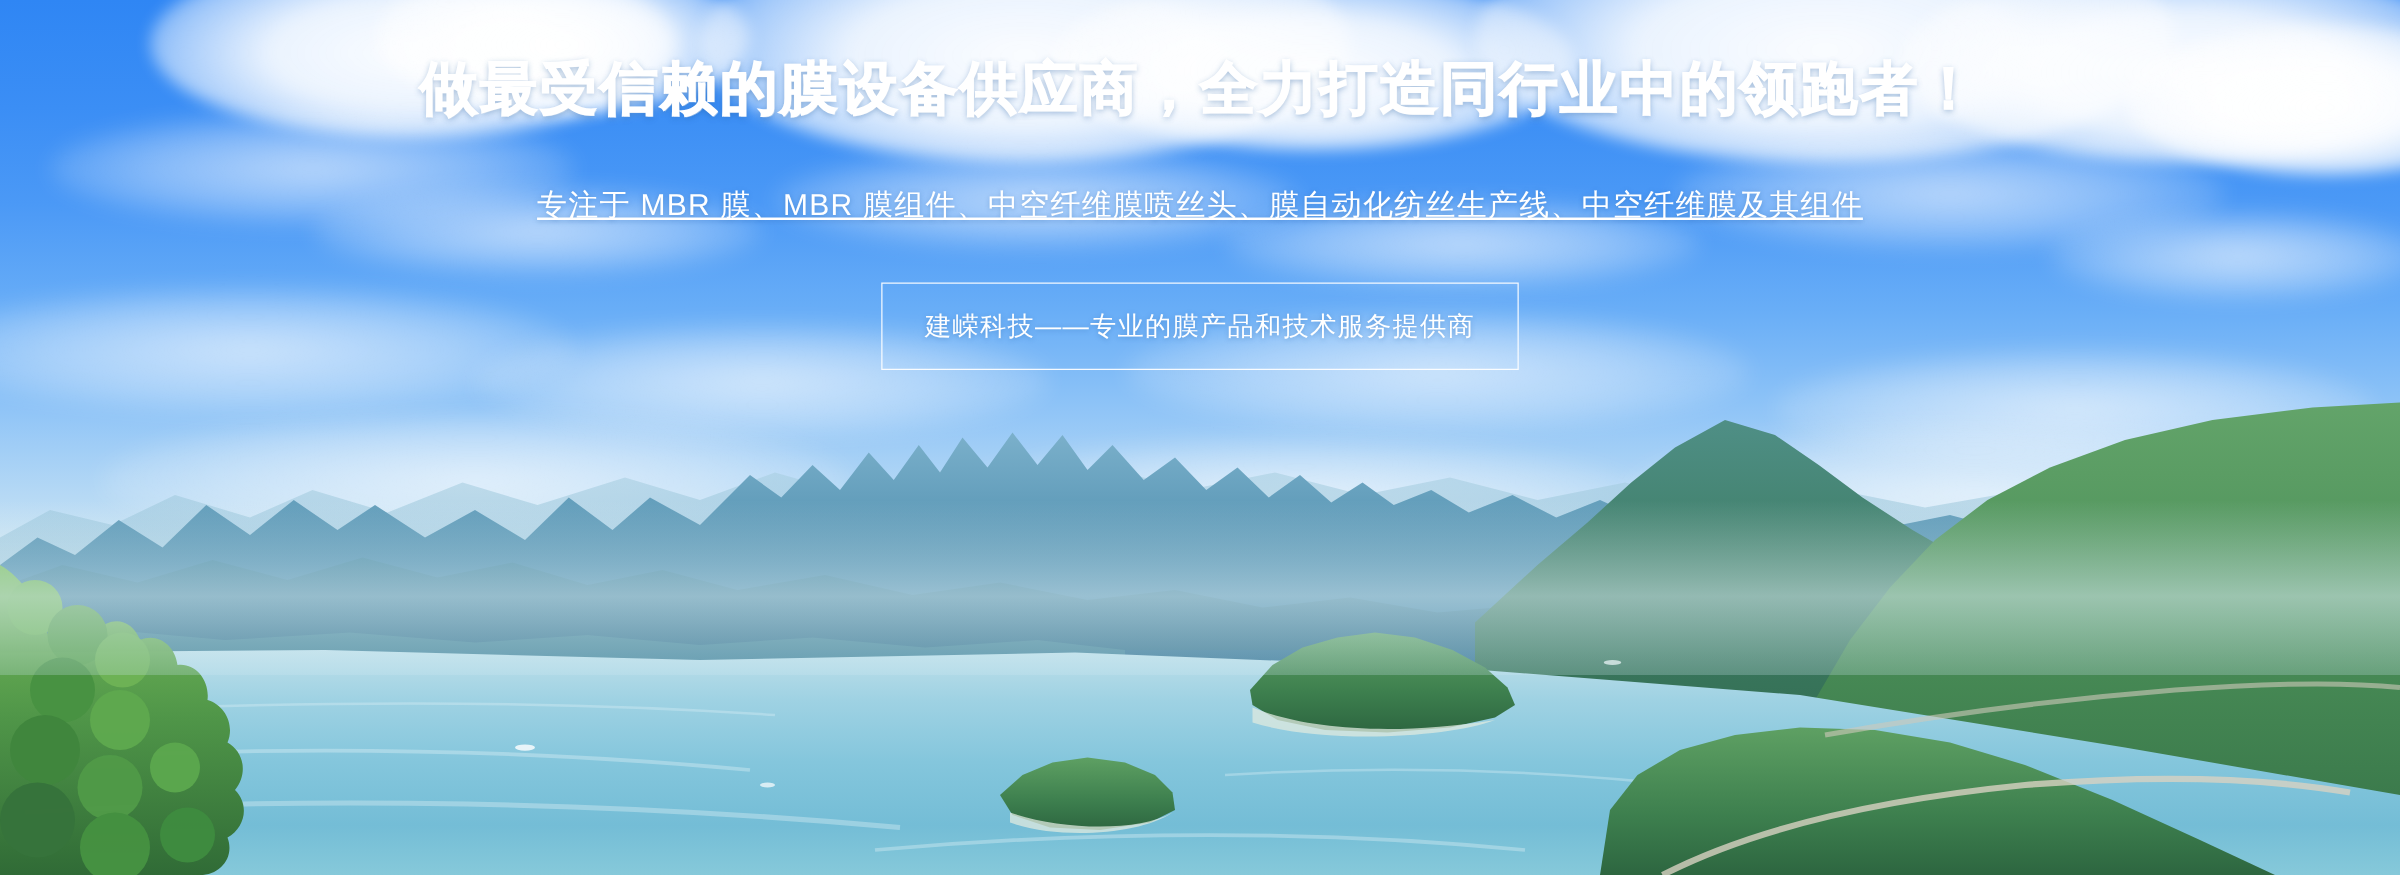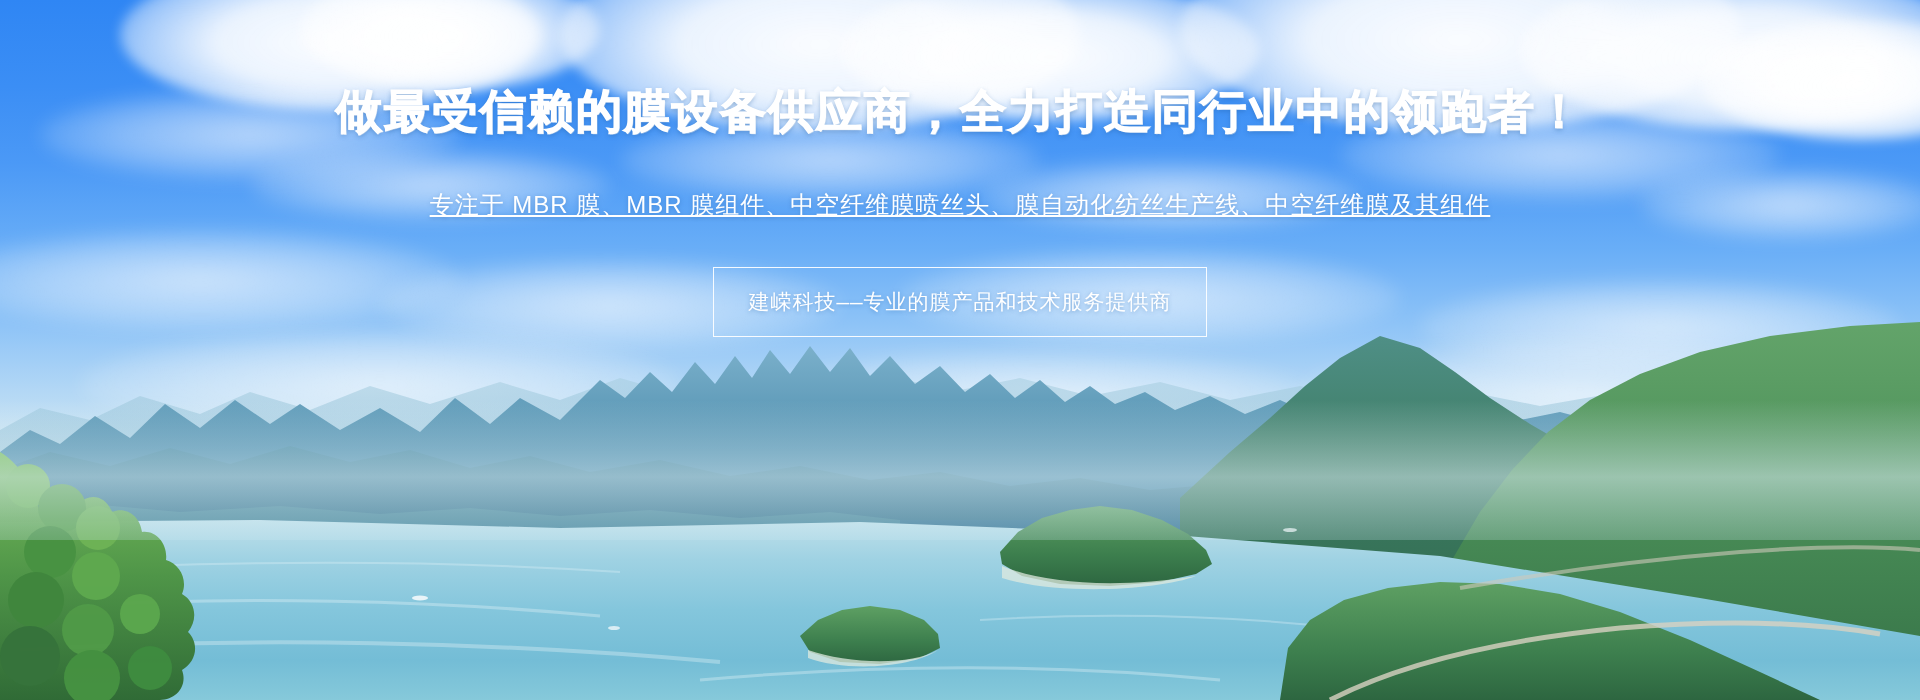--- a/index.html
+++ b/index.html
@@ -55,21 +55,21 @@
   .scene svg { display:block; width:1920px; height:700px; }
 
   
   .copy {
     position:absolute; left:0; top:0;
     width:1920px; height:700px;
     display:flex; flex-direction:column; align-items:center;
     pointer-events:none;
   }
   .headline {
-    margin-top:81px;
+    margin-top:40px;
     font-size:46px;
     font-weight:bold;
     letter-spacing:2px;
     color:#ffffff;
     white-space:nowrap;
     text-shadow:
        0 0 1px rgba(255,255,255,0.9),
        0 2px 5px rgba(30,90,160,0.45),
        1px 1px 0 rgba(255,255,255,0.6);
     -webkit-text-stroke:1.2px #ffffff;
@@ -84,21 +84,20 @@
     white-space:nowrap;
     text-shadow:0 1px 4px rgba(40,100,170,0.40);
     pointer-events:auto;
     text-decoration:underline;
   }
   .tagbox {
     margin-top:46px;
     border:1px solid rgba(255,255,255,0.92);
     padding:20px 34px;
     pointer-events:auto;
-    font-family:Liberation Mono, monospace;
   }
   .tagbox span {
     font-size:21px;
     letter-spacing:1px;
     color:#ffffff;
     white-space:nowrap;
     text-shadow:0 1px 4px rgba(40,100,170,0.40);
   }
   
   .haze {

